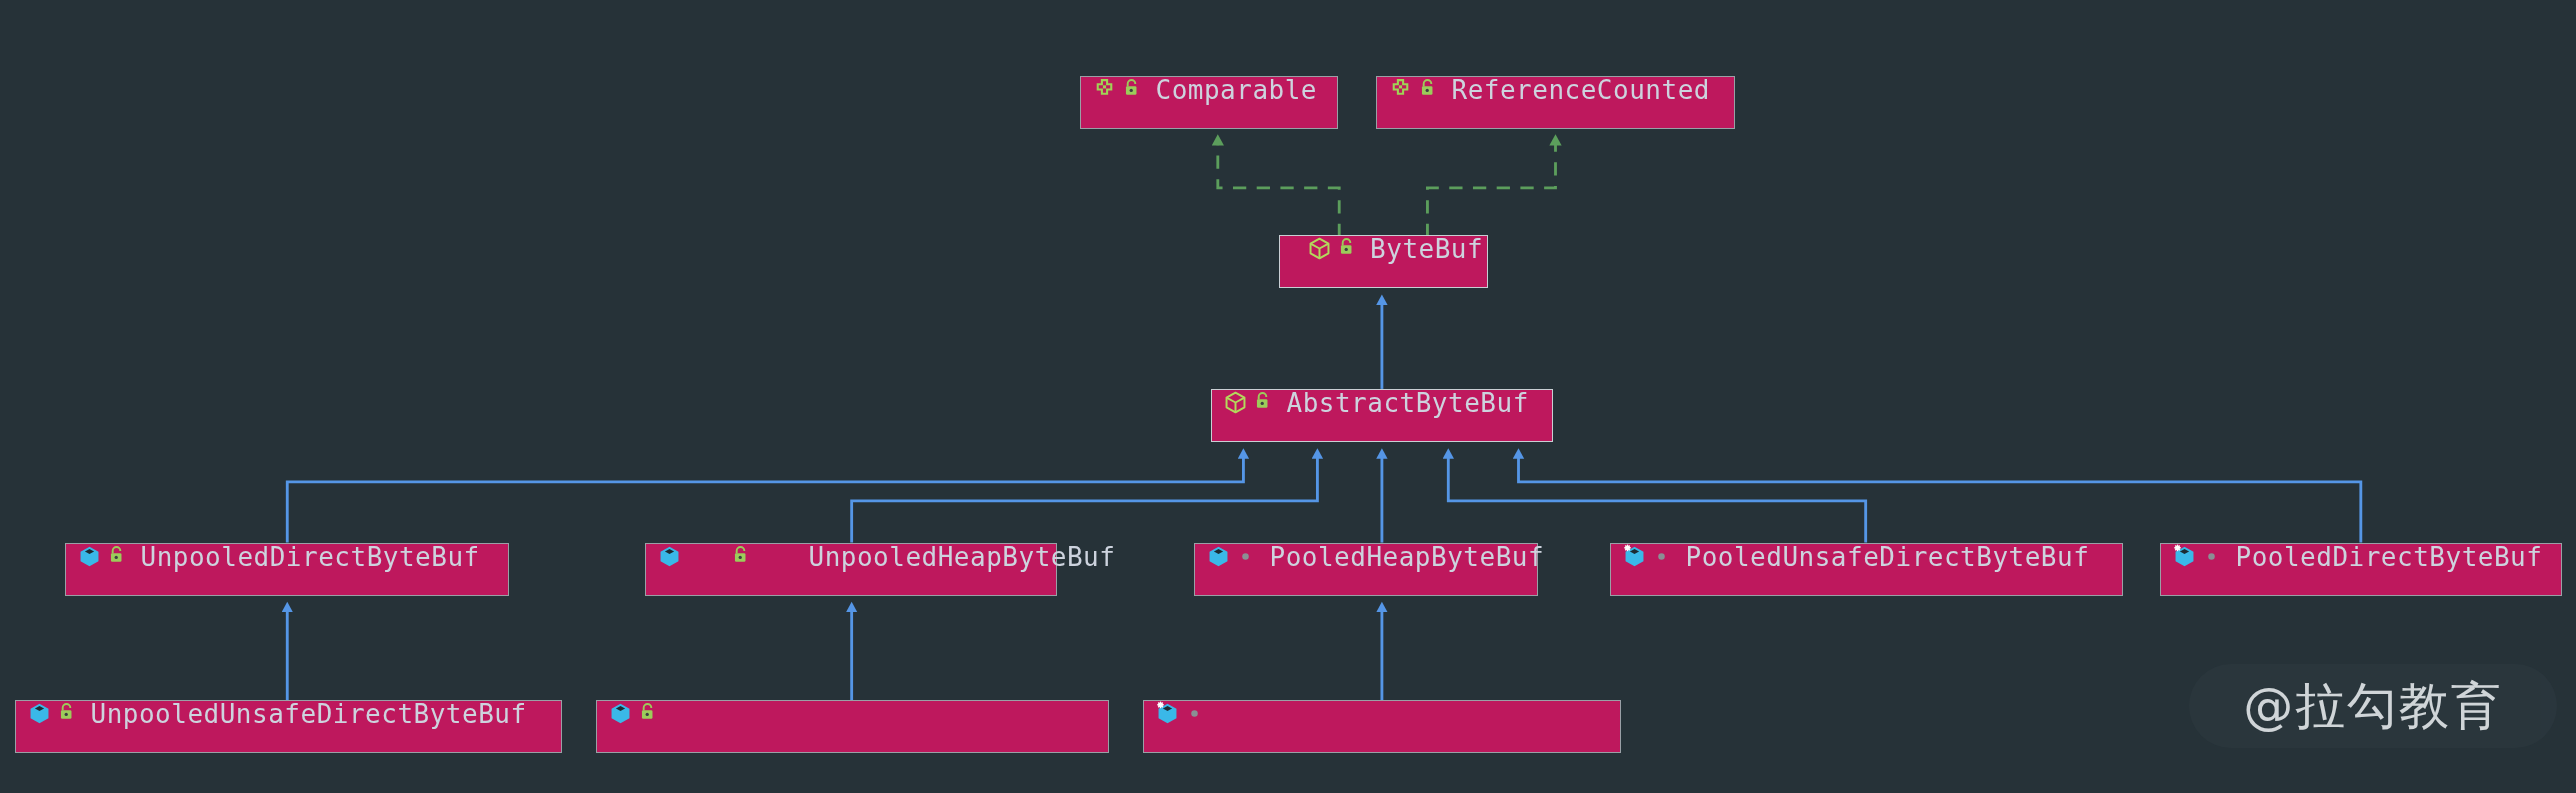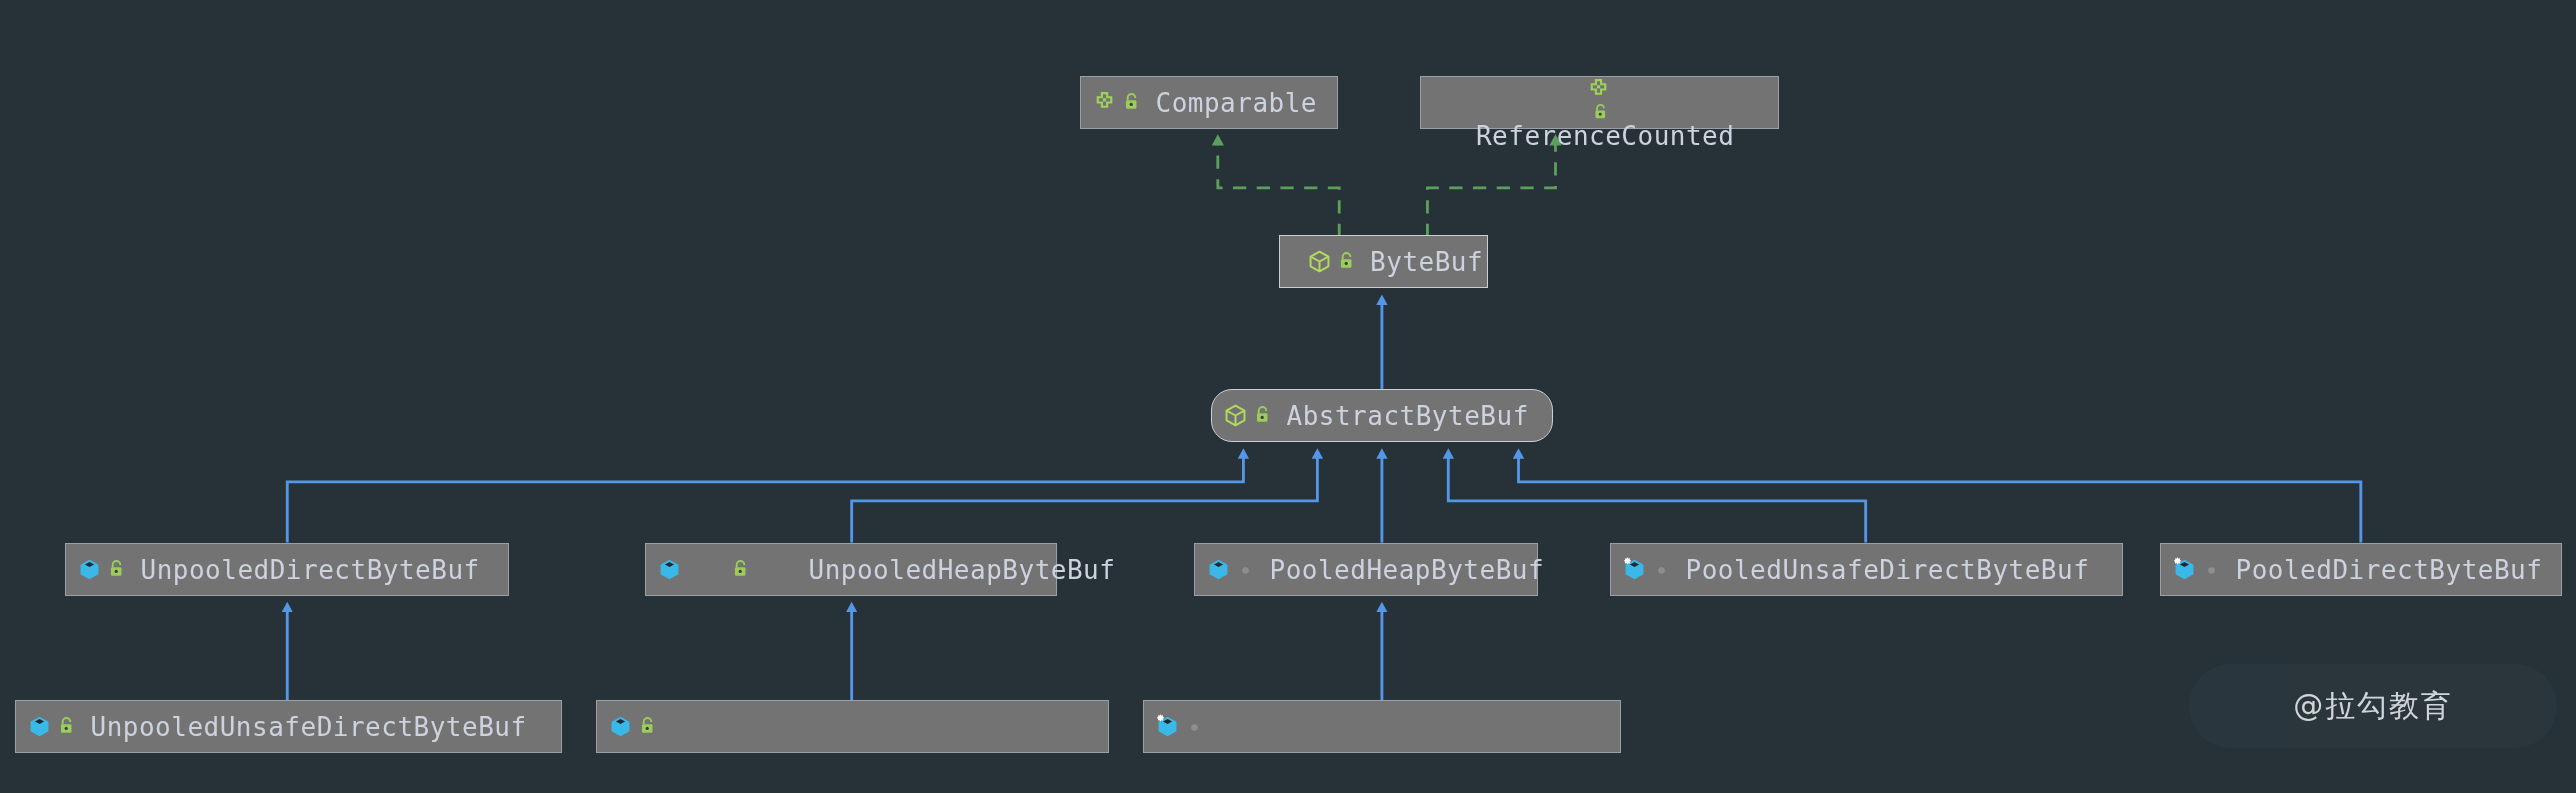--- a/index.html
+++ b/index.html
@@ -19,22 +19,22 @@
     position: absolute;
     left: 0; top: 0;
     width: 2576px;
     height: 793px;
     pointer-events: none;
   }
   .node {
     position: absolute;
     box-sizing: border-box;
     display: flex;
-    align-items: center;
-    background: #737373;
+    align-items: flex-start;
+    background: #be185d;
     border: 1.9px solid #9aa0a6;
     height: 53px;
     padding: 0 13.3px 0 11.4px;
     white-space: nowrap;
   }
   .node.selected {
     border-color: #c9cfd4;
   }
   .node-icon {
     width: 25px;
@@ -58,21 +58,21 @@
   }
   .watermark {
     position: absolute;
     display: flex;
     align-items: center;
     justify-content: center;
     background: #2b373d;
     border-radius: 42px;
     color: #e8ecef;
     font-family: "DejaVu Sans", "Liberation Sans", sans-serif;
-    font-size: 30px;
+    font-size: 50px;
     letter-spacing: 1.9px;
     opacity: 0.88;
   }
 </style>
 </head>
 <body>
 
 <div id="canvas">
 
   <svg id="edge-layer" viewBox="0 0 2714 836" width="2576" height="793">
@@ -110,21 +110,21 @@
         <path d="M9.5,3 h5 v4 h4 v5 h-4 v4 h-5 v-4 h-4 v-5 h4 z" fill="none" stroke="#9fd356" stroke-width="2"></path>
         <rect x="10.5" y="8" width="3" height="3" fill="#9fd356"></rect>
       </svg>
       <svg viewBox="0 0 20 24" class="vis-icon">
         <path d="M6,10 V7.2 a4,4 0 0 1 8,0" fill="none" stroke="#9ccc5a" stroke-width="2"></path>
         <rect x="4.2" y="9.6" width="11" height="9" rx="1.4" fill="#9ccc5a"></rect>
         <circle cx="9.7" cy="14" r="1.7" fill="#3c3f41"></circle>
       </svg>
       <span class="node-label">Comparable</span>
     </div>
-    <div class="node" style="left: 1420px; top: 76px; width: 359px; height: 53px; flex-direction: column;">
+    <div class="node" style="left: 1376px; top: 76px; width: 359px; height: 53px;">
       <svg viewBox="0 0 24 24" class="node-icon">
         <path d="M9.5,3 h5 v4 h4 v5 h-4 v4 h-5 v-4 h-4 v-5 h4 z" fill="none" stroke="#9fd356" stroke-width="2"></path>
         <rect x="10.5" y="8" width="3" height="3" fill="#9fd356"></rect>
       </svg>
       <svg viewBox="0 0 20 24" class="vis-icon">
         <path d="M6,10 V7.2 a4,4 0 0 1 8,0" fill="none" stroke="#9ccc5a" stroke-width="2"></path>
         <rect x="4.2" y="9.6" width="11" height="9" rx="1.4" fill="#9ccc5a"></rect>
         <circle cx="9.7" cy="14" r="1.7" fill="#3c3f41"></circle>
       </svg>
       <span class="node-label">ReferenceCounted</span>
@@ -136,21 +136,21 @@
           <path d="M3.4,7.4 L12,12 L20.6,7.4 M12,12 L12,21.4"></path>
         </g>
       </svg>
       <svg viewBox="0 0 20 24" class="vis-icon">
         <path d="M6,10 V7.2 a4,4 0 0 1 8,0" fill="none" stroke="#9ccc5a" stroke-width="2"></path>
         <rect x="4.2" y="9.6" width="11" height="9" rx="1.4" fill="#9ccc5a"></rect>
         <circle cx="9.7" cy="14" r="1.7" fill="#3c3f41"></circle>
       </svg>
       <span class="node-label">ByteBuf</span>
     </div>
-    <div class="node selected" style="left: 1211px; top: 389px; width: 342px; height: 53px; border-radius: 21px;">
+    <div class="node selected" style="left: 1211px; top: 389px; width: 342px; height: 53px;">
       <svg viewBox="0 0 24 24" class="node-icon">
         <g fill="none" stroke="#b3d95c" stroke-width="1.9" stroke-linejoin="round">
           <path d="M12,2.6 L20.6,7.4 L20.6,16.6 L12,21.4 L3.4,16.6 L3.4,7.4 Z"></path>
           <path d="M3.4,7.4 L12,12 L20.6,7.4 M12,12 L12,21.4"></path>
         </g>
       </svg>
       <svg viewBox="0 0 20 24" class="vis-icon">
         <path d="M6,10 V7.2 a4,4 0 0 1 8,0" fill="none" stroke="#9ccc5a" stroke-width="2"></path>
         <rect x="4.2" y="9.6" width="11" height="9" rx="1.4" fill="#9ccc5a"></rect>
         <circle cx="9.7" cy="14" r="1.7" fill="#3c3f41"></circle>

